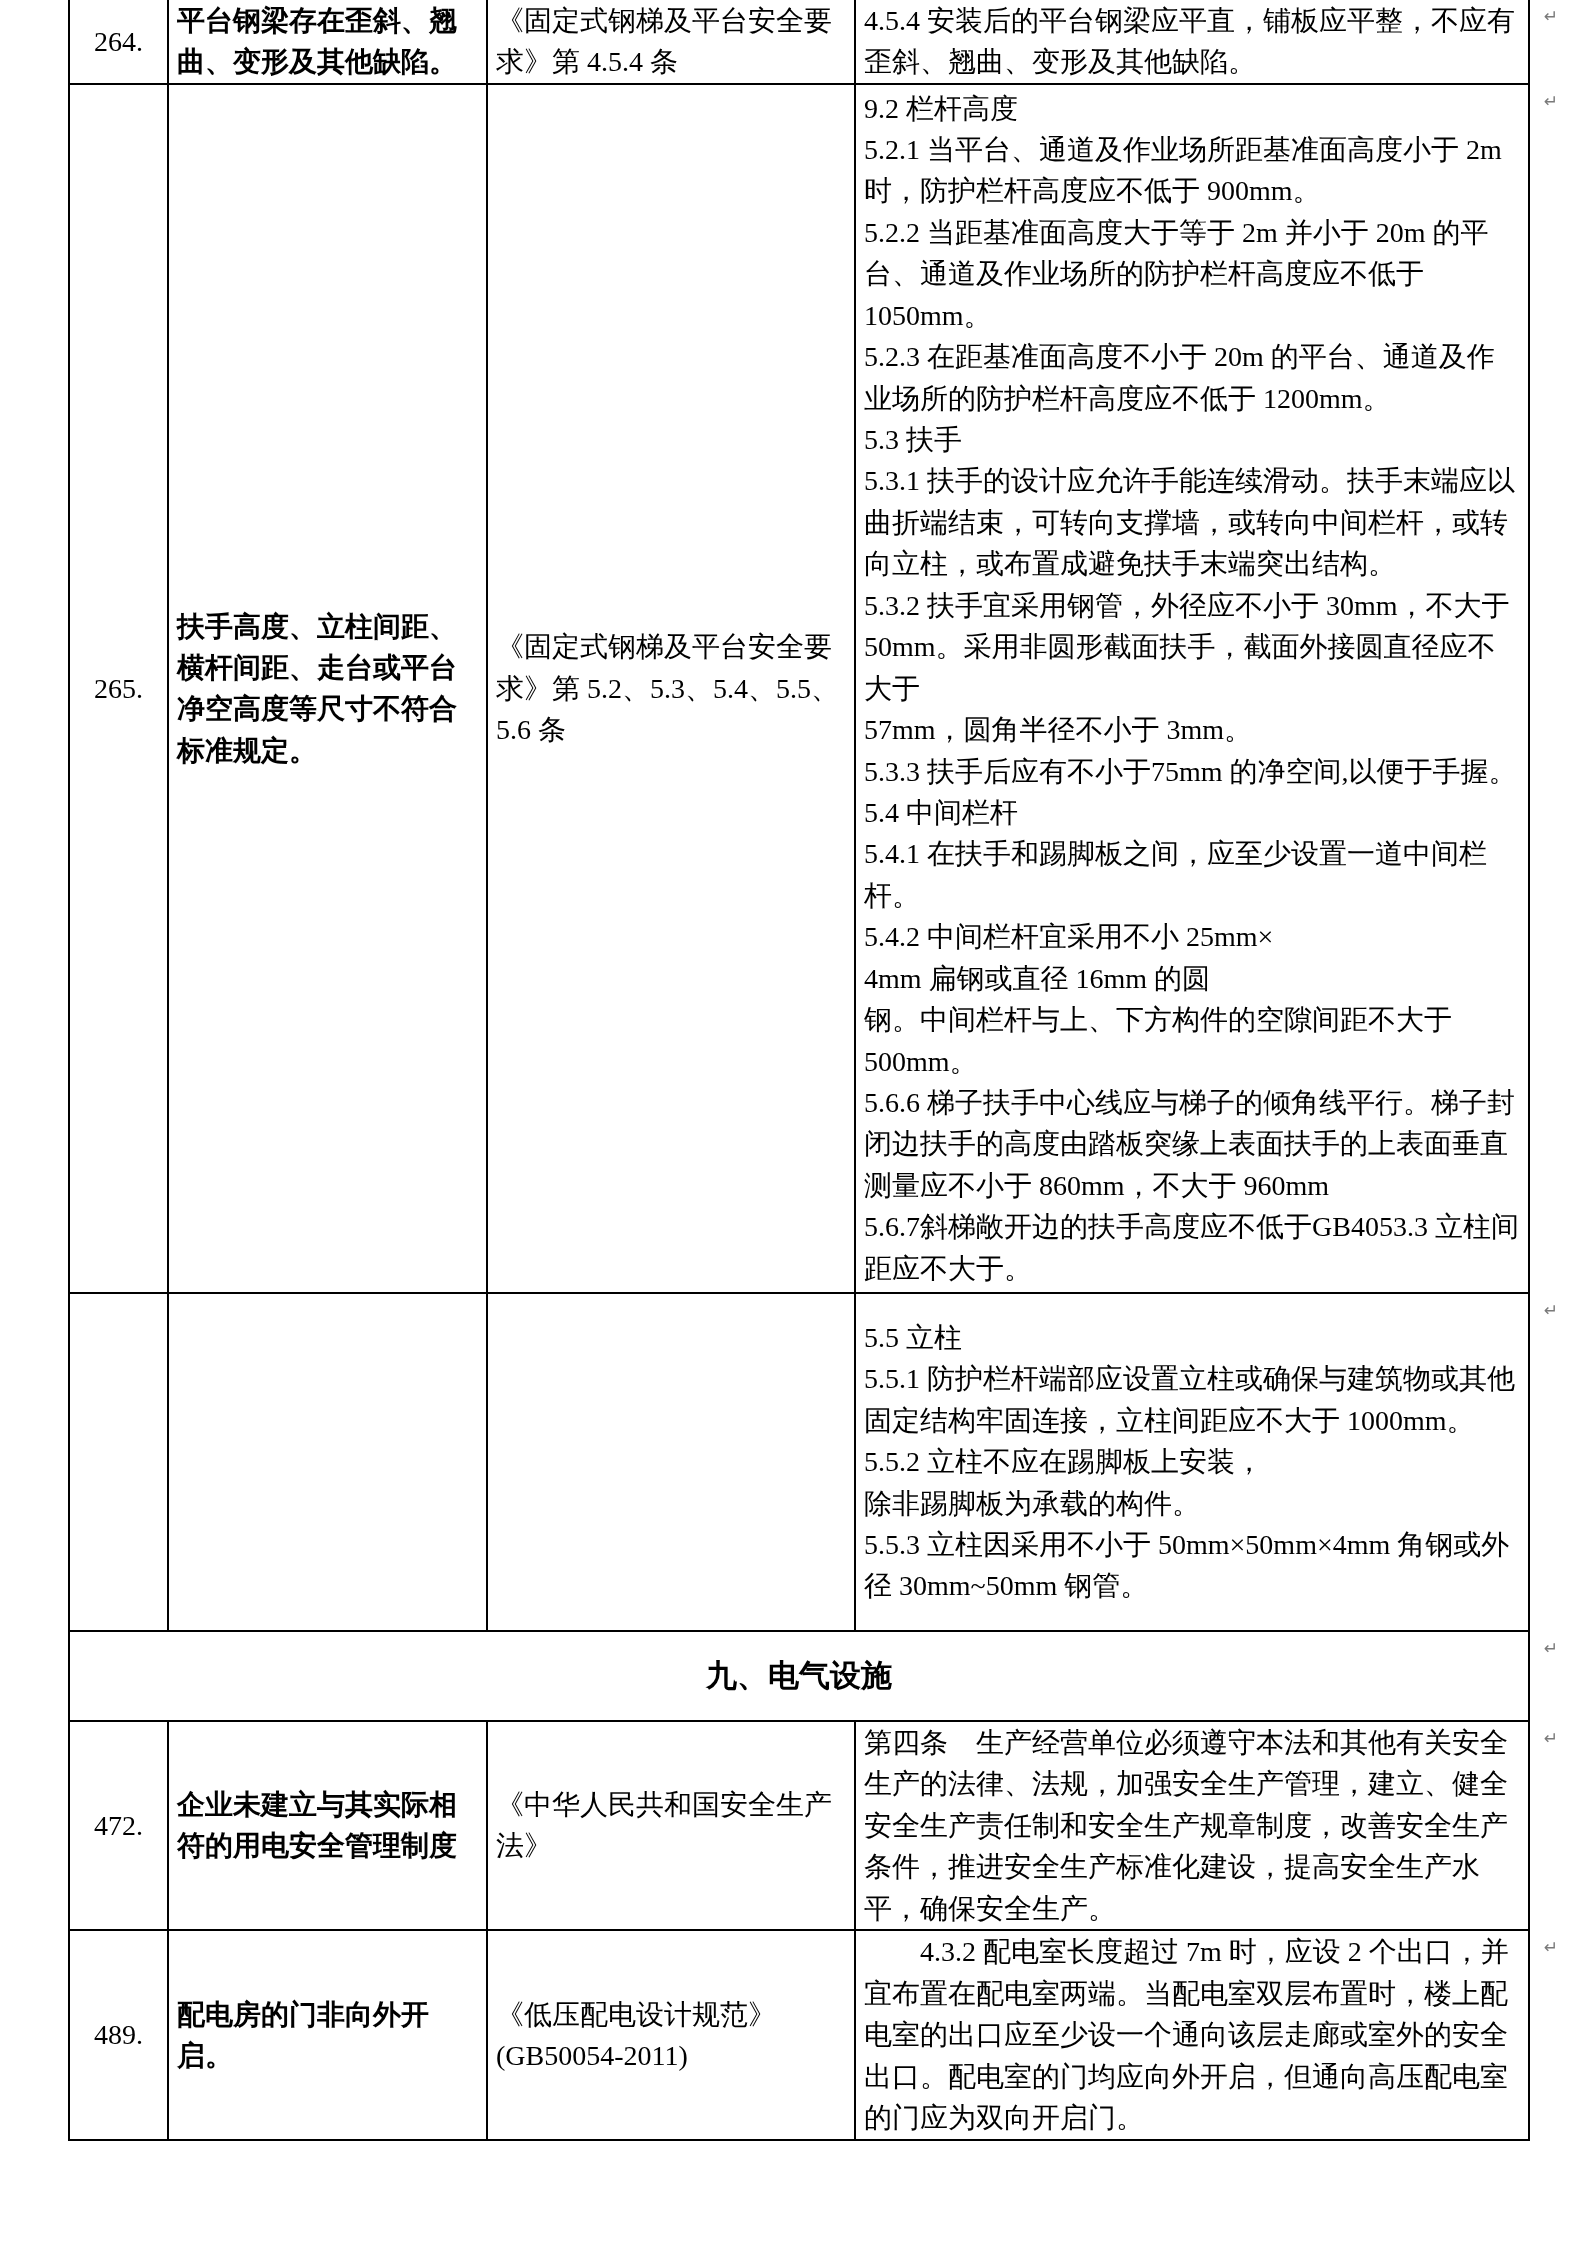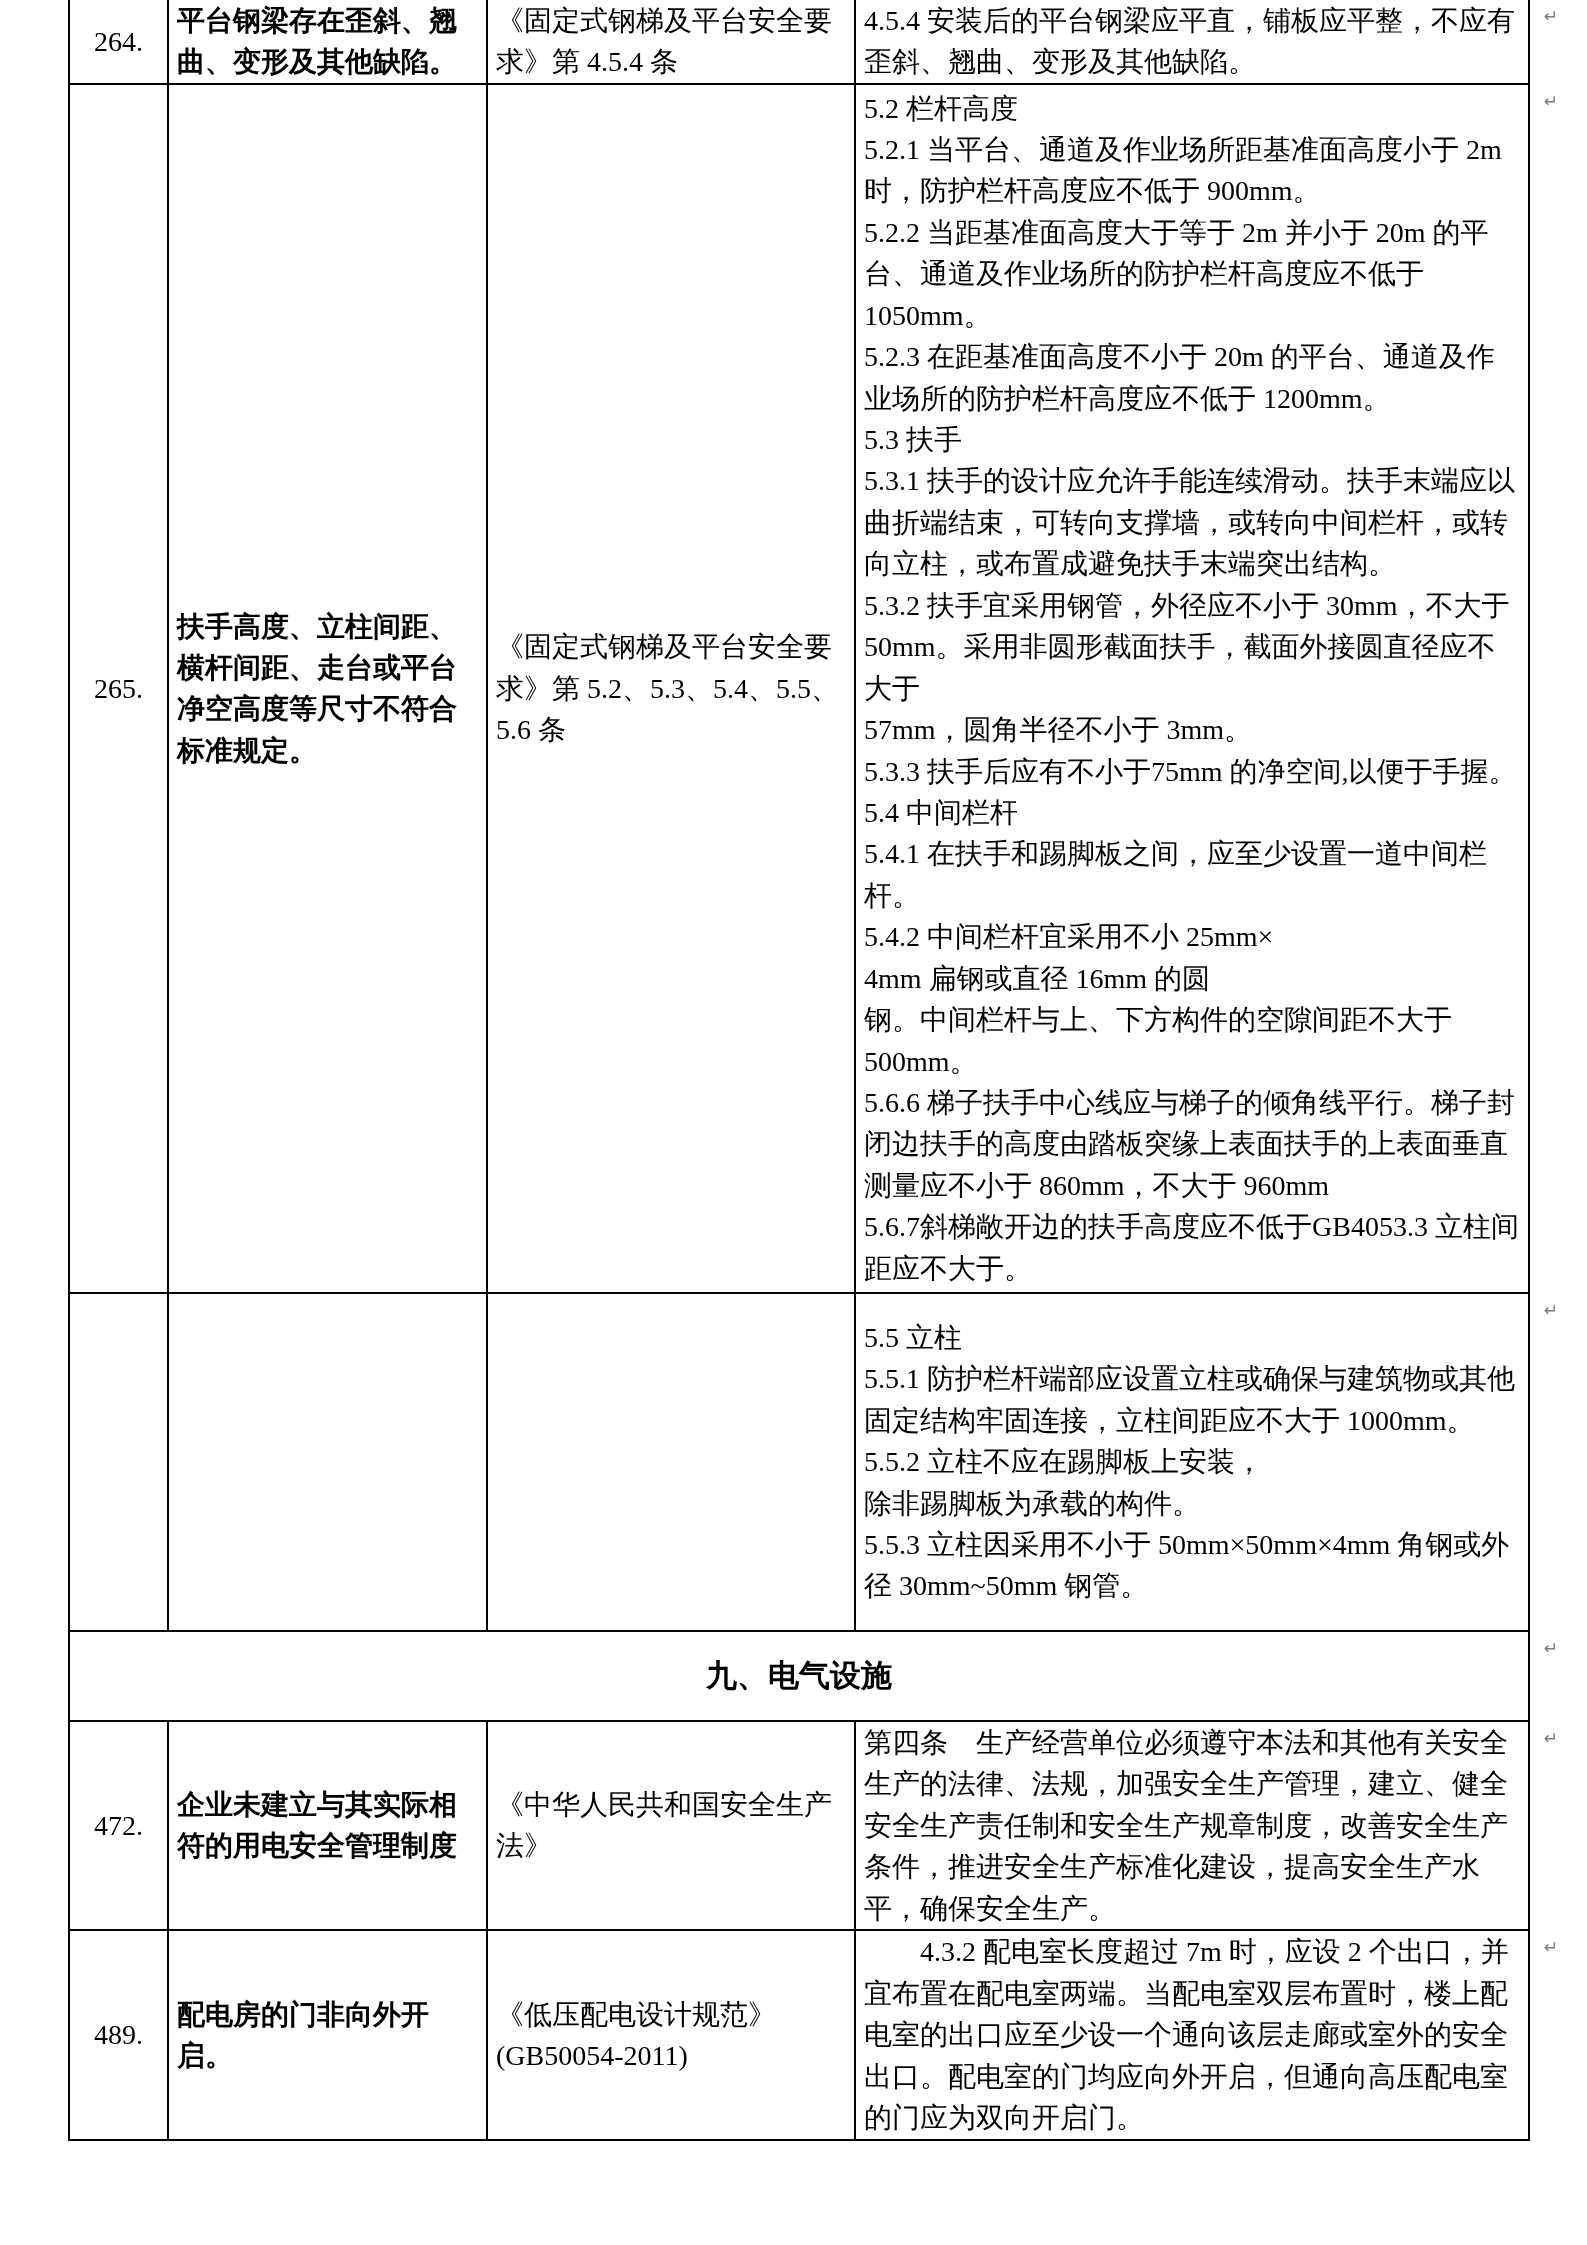--- a/index.html
+++ b/index.html
@@ -74,21 +74,21 @@
           <td class="req">
             <div class="para">4.5.4 安装后的平台钢梁应平直，铺板应平整，不应有歪斜、翘曲、变形及其他缺陷。</div>
             <span class="rowmark">↵</span>
           </td>
         </tr>
         <tr style="height: 1209px;">
           <td class="num">265.</td>
           <td class="problem">扶手高度、立柱间距、横杆间距、走台或平台净空高度等尺寸不符合标准规定。</td>
           <td class="basis">《固定式钢梯及平台安全要求》第 5.2、5.3、5.4、5.5、5.6 条</td>
           <td class="req">
-            <div class="para">5.2 栏杆高度</div>
+            <div class="para">9.2 栏杆高度</div>
             <div class="para">5.2.1 当平台、通道及作业场所距基准面高度小于 2m 时，防护栏杆高度应不低于 900mm。</div>
             <div class="para">5.2.2 当距基准面高度大于等于 2m 并小于 20m 的平台、通道及作业场所的防护栏杆高度应不低于
 1050mm。</div>
             <div class="para">5.2.3 在距基准面高度不小于 20m 的平台、通道及作业场所的防护栏杆高度应不低于 1200mm。</div>
             <div class="para">5.3 扶手</div>
             <div class="para">5.3.1 扶手的设计应允许手能连续滑动。扶手末端应以曲折端结束，可转向支撑墙，或转向中间栏杆，或转向立柱，或布置成避免扶手末端突出结构。</div>
             <div class="para">5.3.2 扶手宜采用钢管，外径应不小于 30mm，不大于 50mm。采用非圆形截面扶手，截面外接圆直径应不大于
 57mm，圆角半径不小于 3mm。</div>
             <div class="para">5.3.3 扶手后应有不小于75mm 的净空间,以便于手握。</div>
             <div class="para">5.4 中间栏杆</div>

